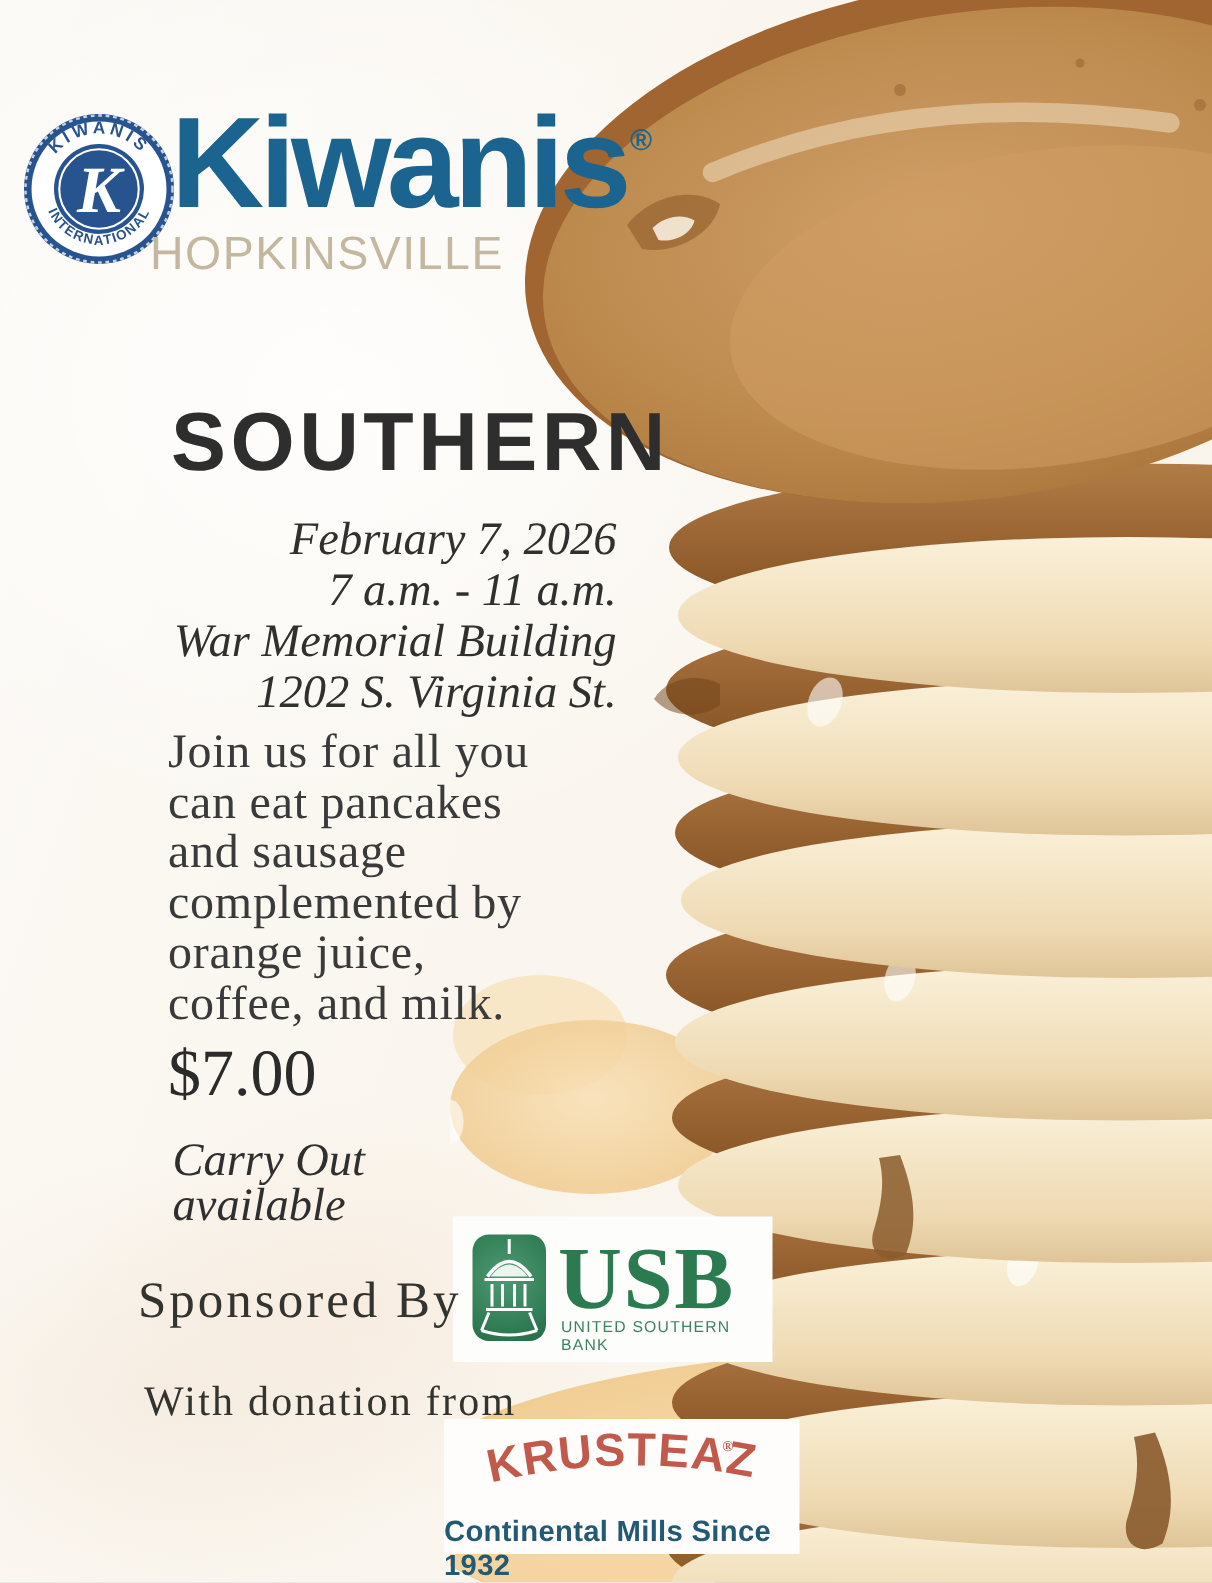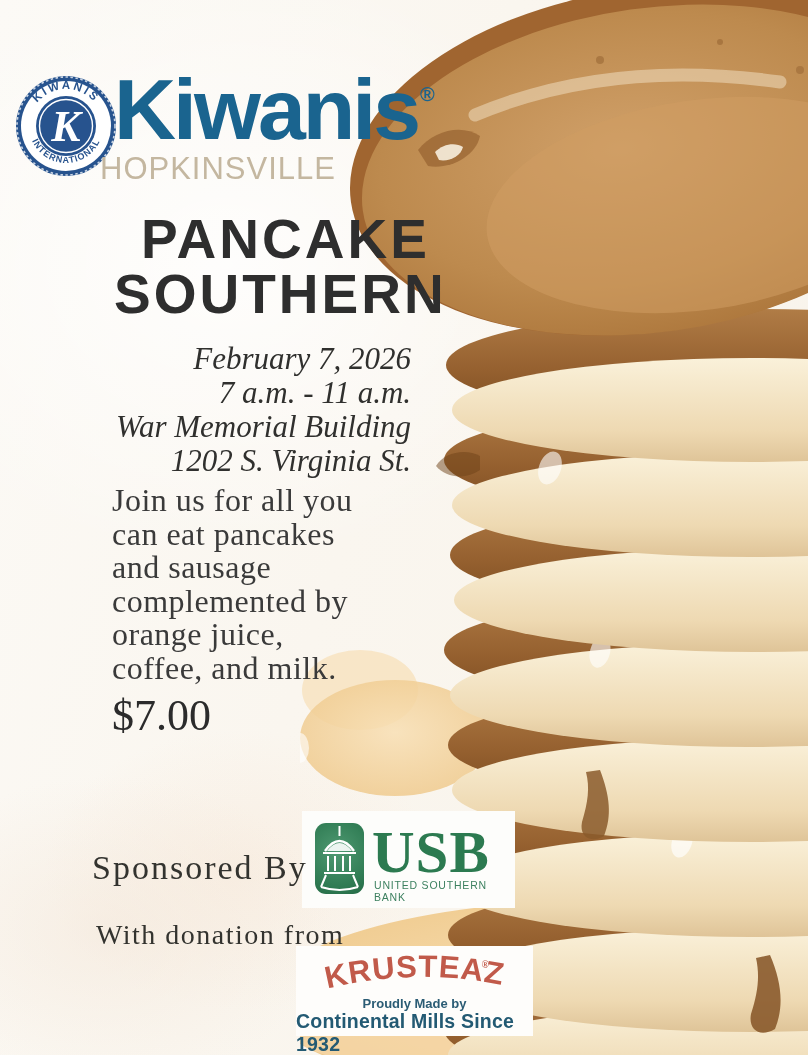--- a/index.html
+++ b/index.html
@@ -151,40 +151,43 @@
       <textPath href="#sealTop" startOffset="50%" text-anchor="middle">KIWANIS</textPath>
     </text>
     <text font-family="Liberation Sans, sans-serif" font-size="9" font-weight="bold" fill="#27538e" letter-spacing="1">
       <textPath href="#sealBottom" startOffset="50%" text-anchor="middle">INTERNATIONAL</textPath>
     </text>
     <text x="52" y="67" text-anchor="middle" font-family="Liberation Serif, serif" font-style="italic" font-weight="bold" font-size="44" fill="#ffffff">K</text>
   </svg>
 
   <div class="abs" id="wordmark"><span>Kiwanis</span><span class="reg">®</span></div>
   <div class="abs" id="chapter">HOPKINSVILLE</div>
-  <div class="abs title-line" id="title1">PANCAKE</div>
   <div class="abs title-line" id="title2">SOUTHERN</div>
 
   <div class="abs" id="details">
     <div>February 7, 2026</div>
     <div>7 a.m. - 11 a.m.</div>
     <div>War Memorial Building</div>
     <div>1202 S. Virginia St.</div>
   </div>
 
   <div class="abs" id="bodytext">
     <div>Join us for all you</div>
     <div>can eat pancakes</div>
     <div>and sausage</div>
     <div>complemented by</div>
     <div>orange juice,</div>
     <div>coffee, and milk.</div>
   </div>
 
   <div class="abs" id="price">$7.00</div>
+  <div class="abs" id="carryout">
+    <div>Carry Out</div>
+    <div>available</div>
+  </div>
 
   <div class="abs" id="usb-box">
     <div class="abs" id="usb-square">
       <svg width="49" height="71" viewBox="0 0 49 71">
         <g stroke="#ffffff" fill="none" stroke-width="2">
           <line x1="24.5" y1="3" x2="24.5" y2="13"></line>
           <path d="M10,28 Q24.5,8 39,28" stroke-width="2.4"></path>
           <path d="M12,28 Q24.5,12 37,28 Z" fill="#ffffff" opacity=".9" stroke="none"></path>
           <line x1="8" y1="30" x2="41" y2="30"></line>
           <line x1="13" y1="33" x2="13" y2="48"></line>
@@ -205,17 +208,16 @@
   <div class="abs" id="donation">With donation from</div>
 
   <div class="abs" id="kr-box">
     <svg class="abs" style="left:14px;top:6px;" width="210" height="48" viewBox="0 0 210 48">
       <path id="krArc" d="M 4 40 Q 105 12 206 36" fill="none"></path>
       <text font-family="Liberation Sans, sans-serif" font-weight="bold" font-size="31" fill="#c15a4a" letter-spacing="1">
         <textPath href="#krArc" startOffset="50%" text-anchor="middle">KRUSTEAZ</textPath>
       </text>
     </svg>
     <div class="abs" id="kr-reg">®</div>
-    <div class="abs" id="kr-tag1">Proudly Made by</div>
     <div class="abs" id="kr-tag2">Continental Mills Since 1932</div>
   </div>
 
 </div>
 
 </body></html>

